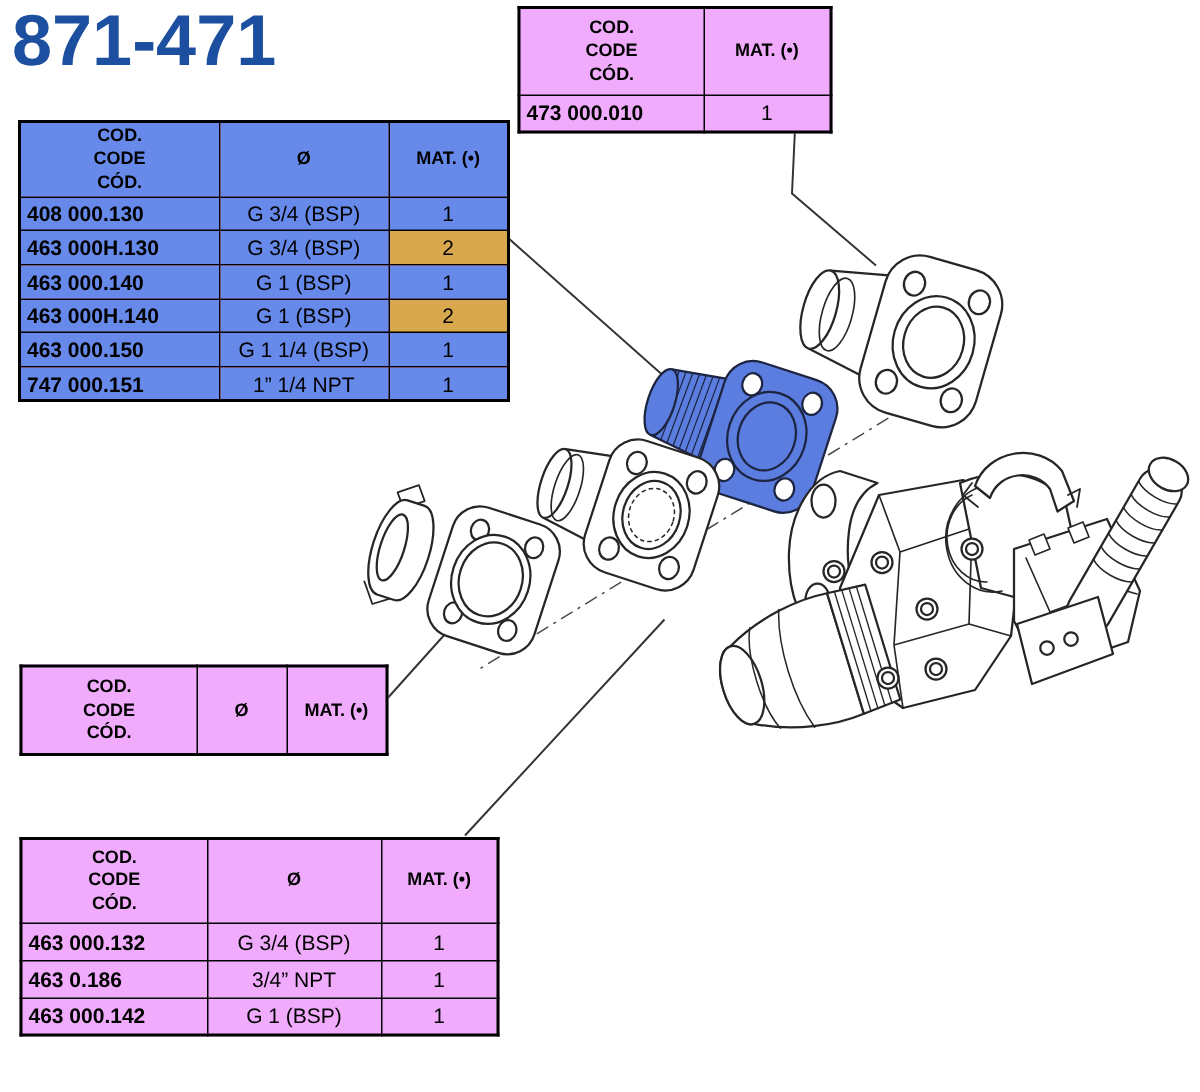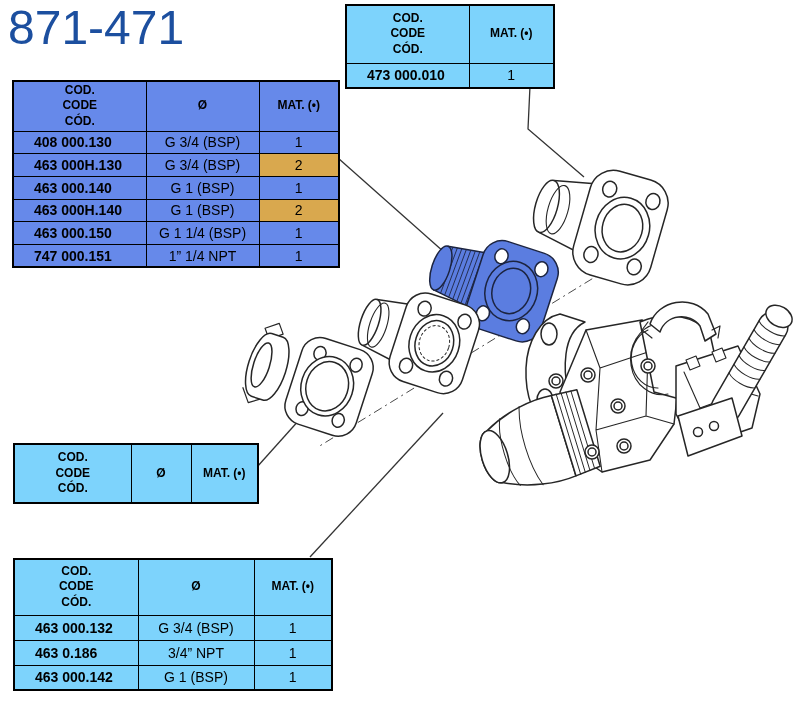--- a/index.html
+++ b/index.html
@@ -1,23 +1,23 @@
 <!DOCTYPE html>
 <html><head>
 <meta charset="utf-8">
 <style>
   *{margin:0;padding:0;box-sizing:border-box}
   html,body{width:800px;height:728px;background:#fff;overflow:hidden}
   body{font-family:"Liberation Sans",sans-serif;position:relative;color:#000}
-  .title{position:absolute;left:8px;top:0;font-size:48px;font-weight:400;color:#1c4f9f;z-index:2}
+  .title{position:absolute;left:8px;top:0;font-size:48px;font-weight:700;color:#1c4f9f;z-index:2}
   .diagram{position:absolute;left:0;top:0;z-index:1}
-  table.ptable{position:absolute;z-index:2;border-collapse:collapse;table-layout:fixed;background:#7dd3fc;border:2.5px solid #000}
+  table.ptable{position:absolute;z-index:2;border-collapse:collapse;table-layout:fixed;background:#f0abfc;border:2.5px solid #000}
   .ptable td{border:1.5px solid #000;overflow:hidden;padding:0;vertical-align:middle}
   .ptable .hd{font-weight:700;text-align:center;font-size:12px;line-height:1.3;white-space:pre-line}
-  .ptable .code{font-weight:700;font-size:14px;text-align:left;padding-left:20px;white-space:nowrap}
+  .ptable .code{font-weight:700;font-size:14px;text-align:left;padding-left:4px;white-space:nowrap}
   .ptable .c{text-align:center;font-size:14px}
   table.blue td{background:#6689ea}
   table.blue td.hl{background:#d9a84e}
 </style>
 </head>
 <body>
 
 <svg class="diagram" width="800" height="728" viewBox="0 0 800 728" xmlns="http://www.w3.org/2000/svg">
 
   <path d="M657,239 L318,447" fill="none" stroke="#4a4a4a" stroke-width="1" stroke-dasharray="9 4 2 4"></path>

